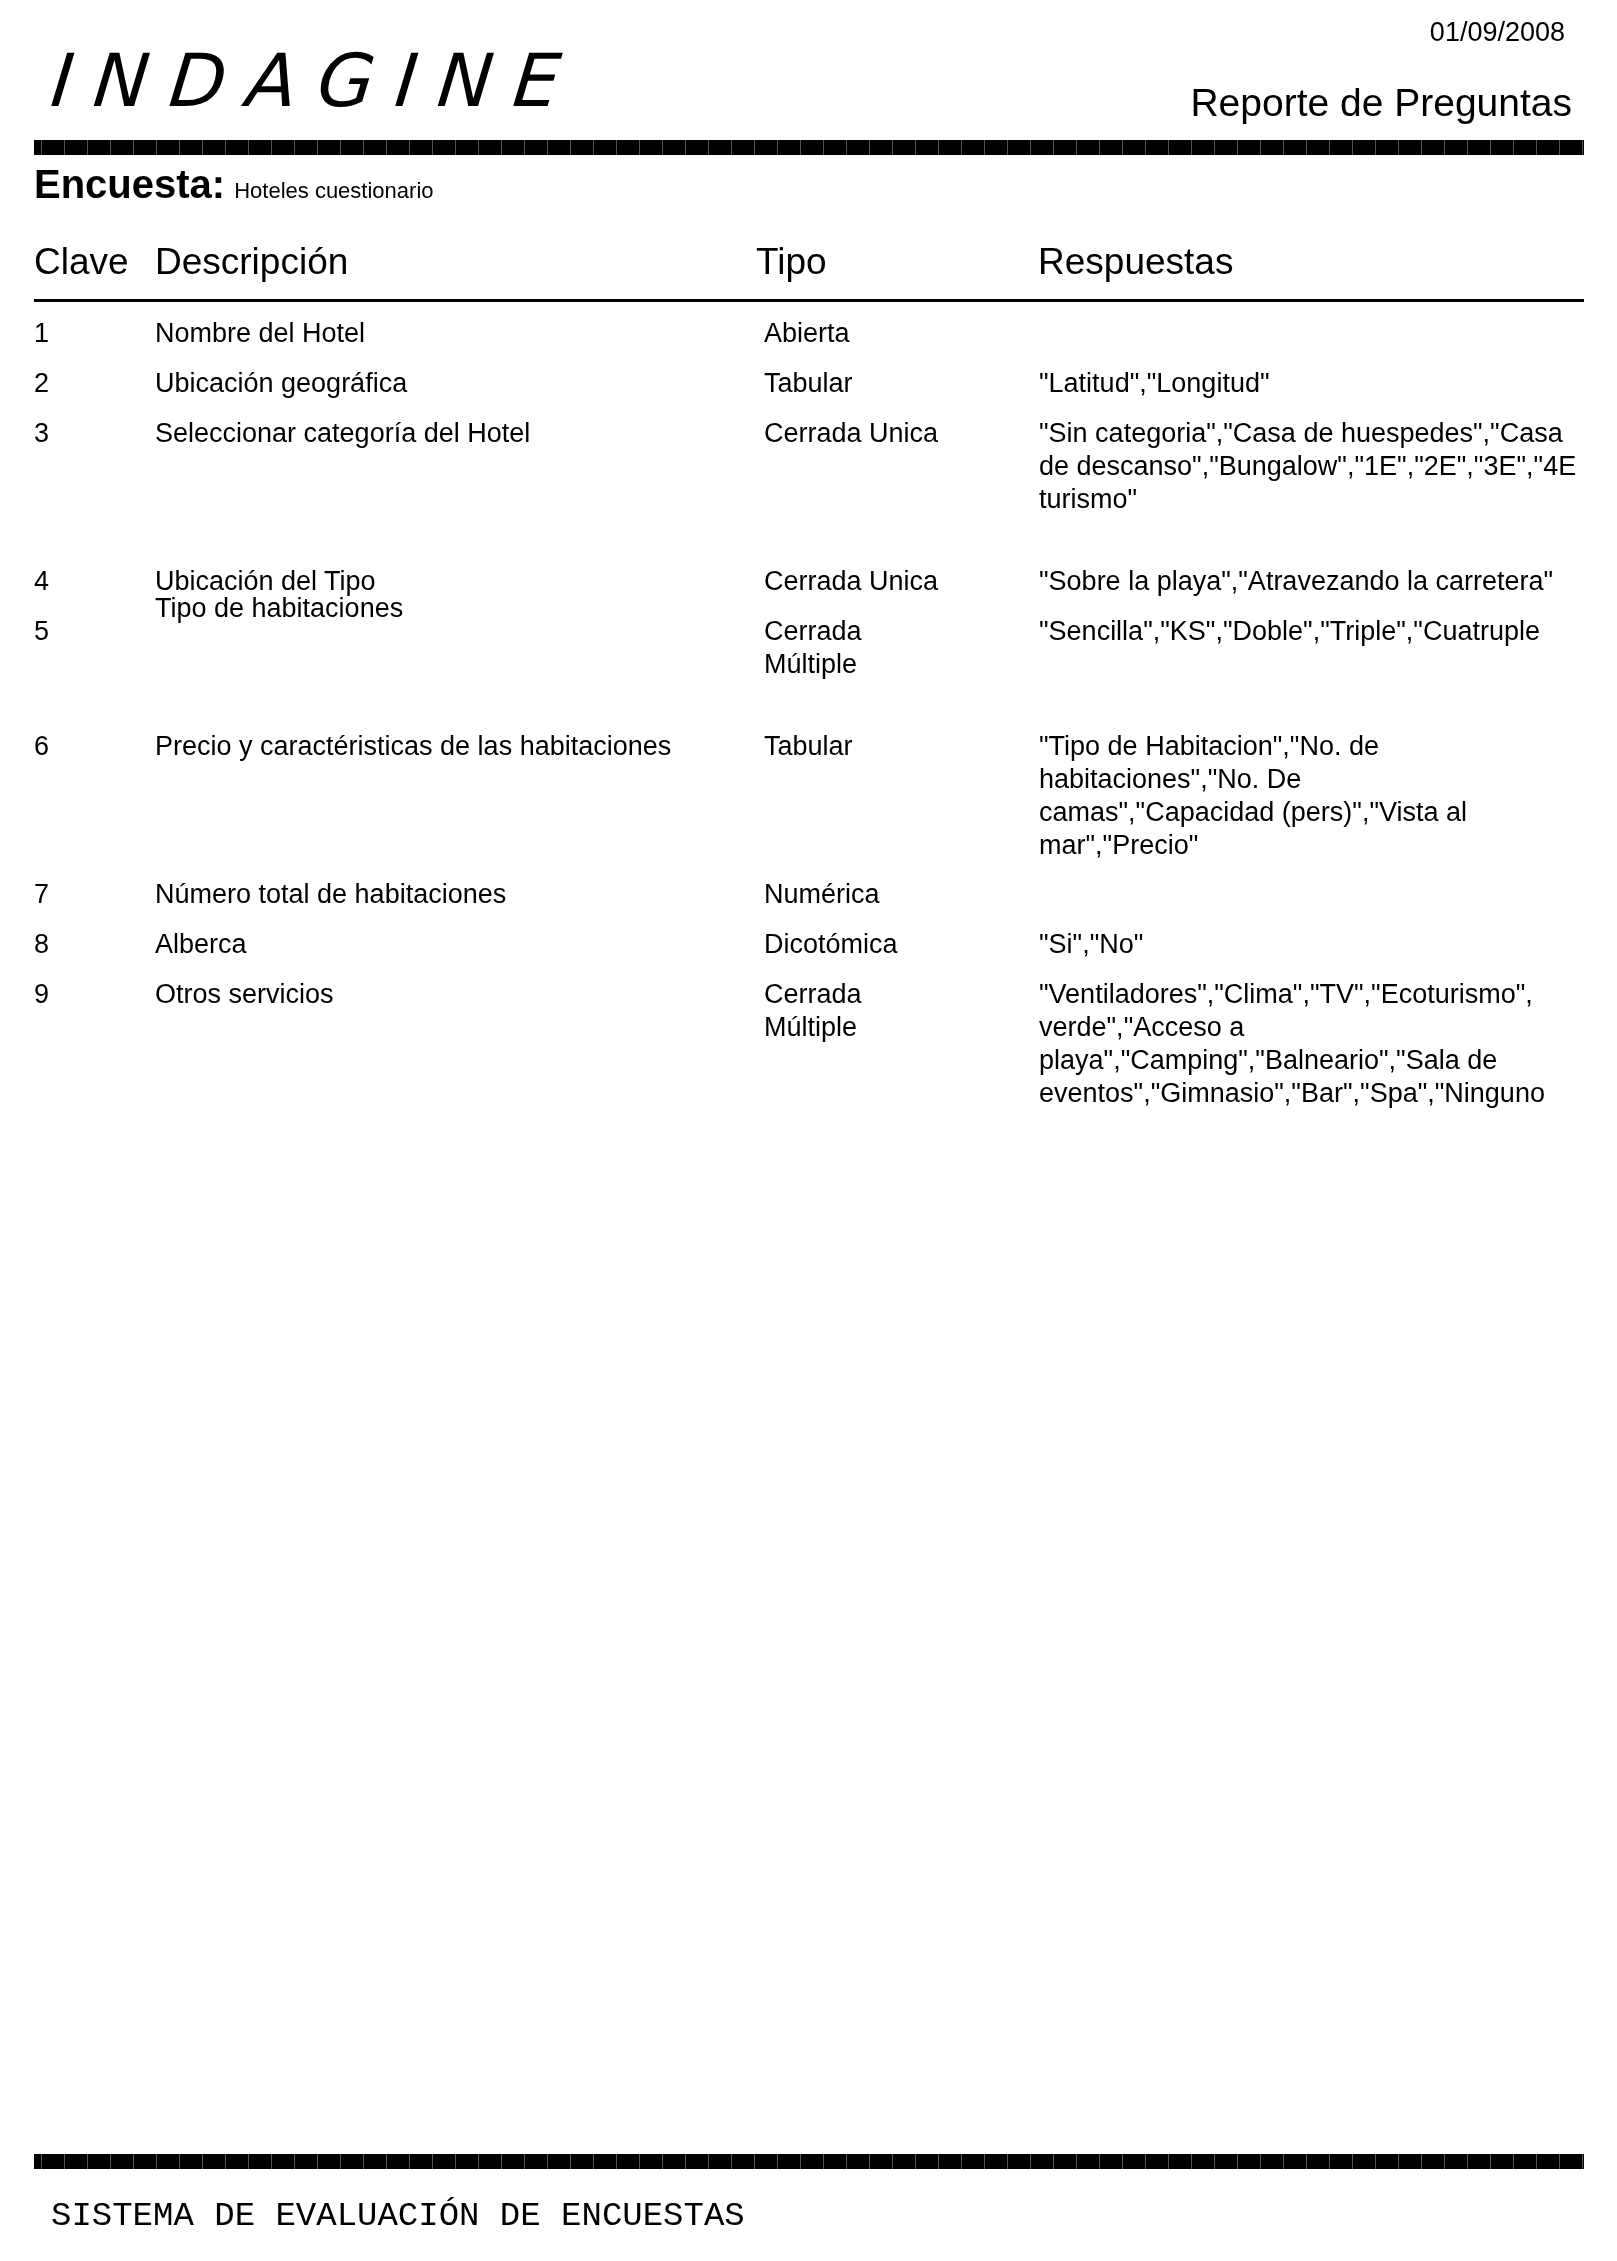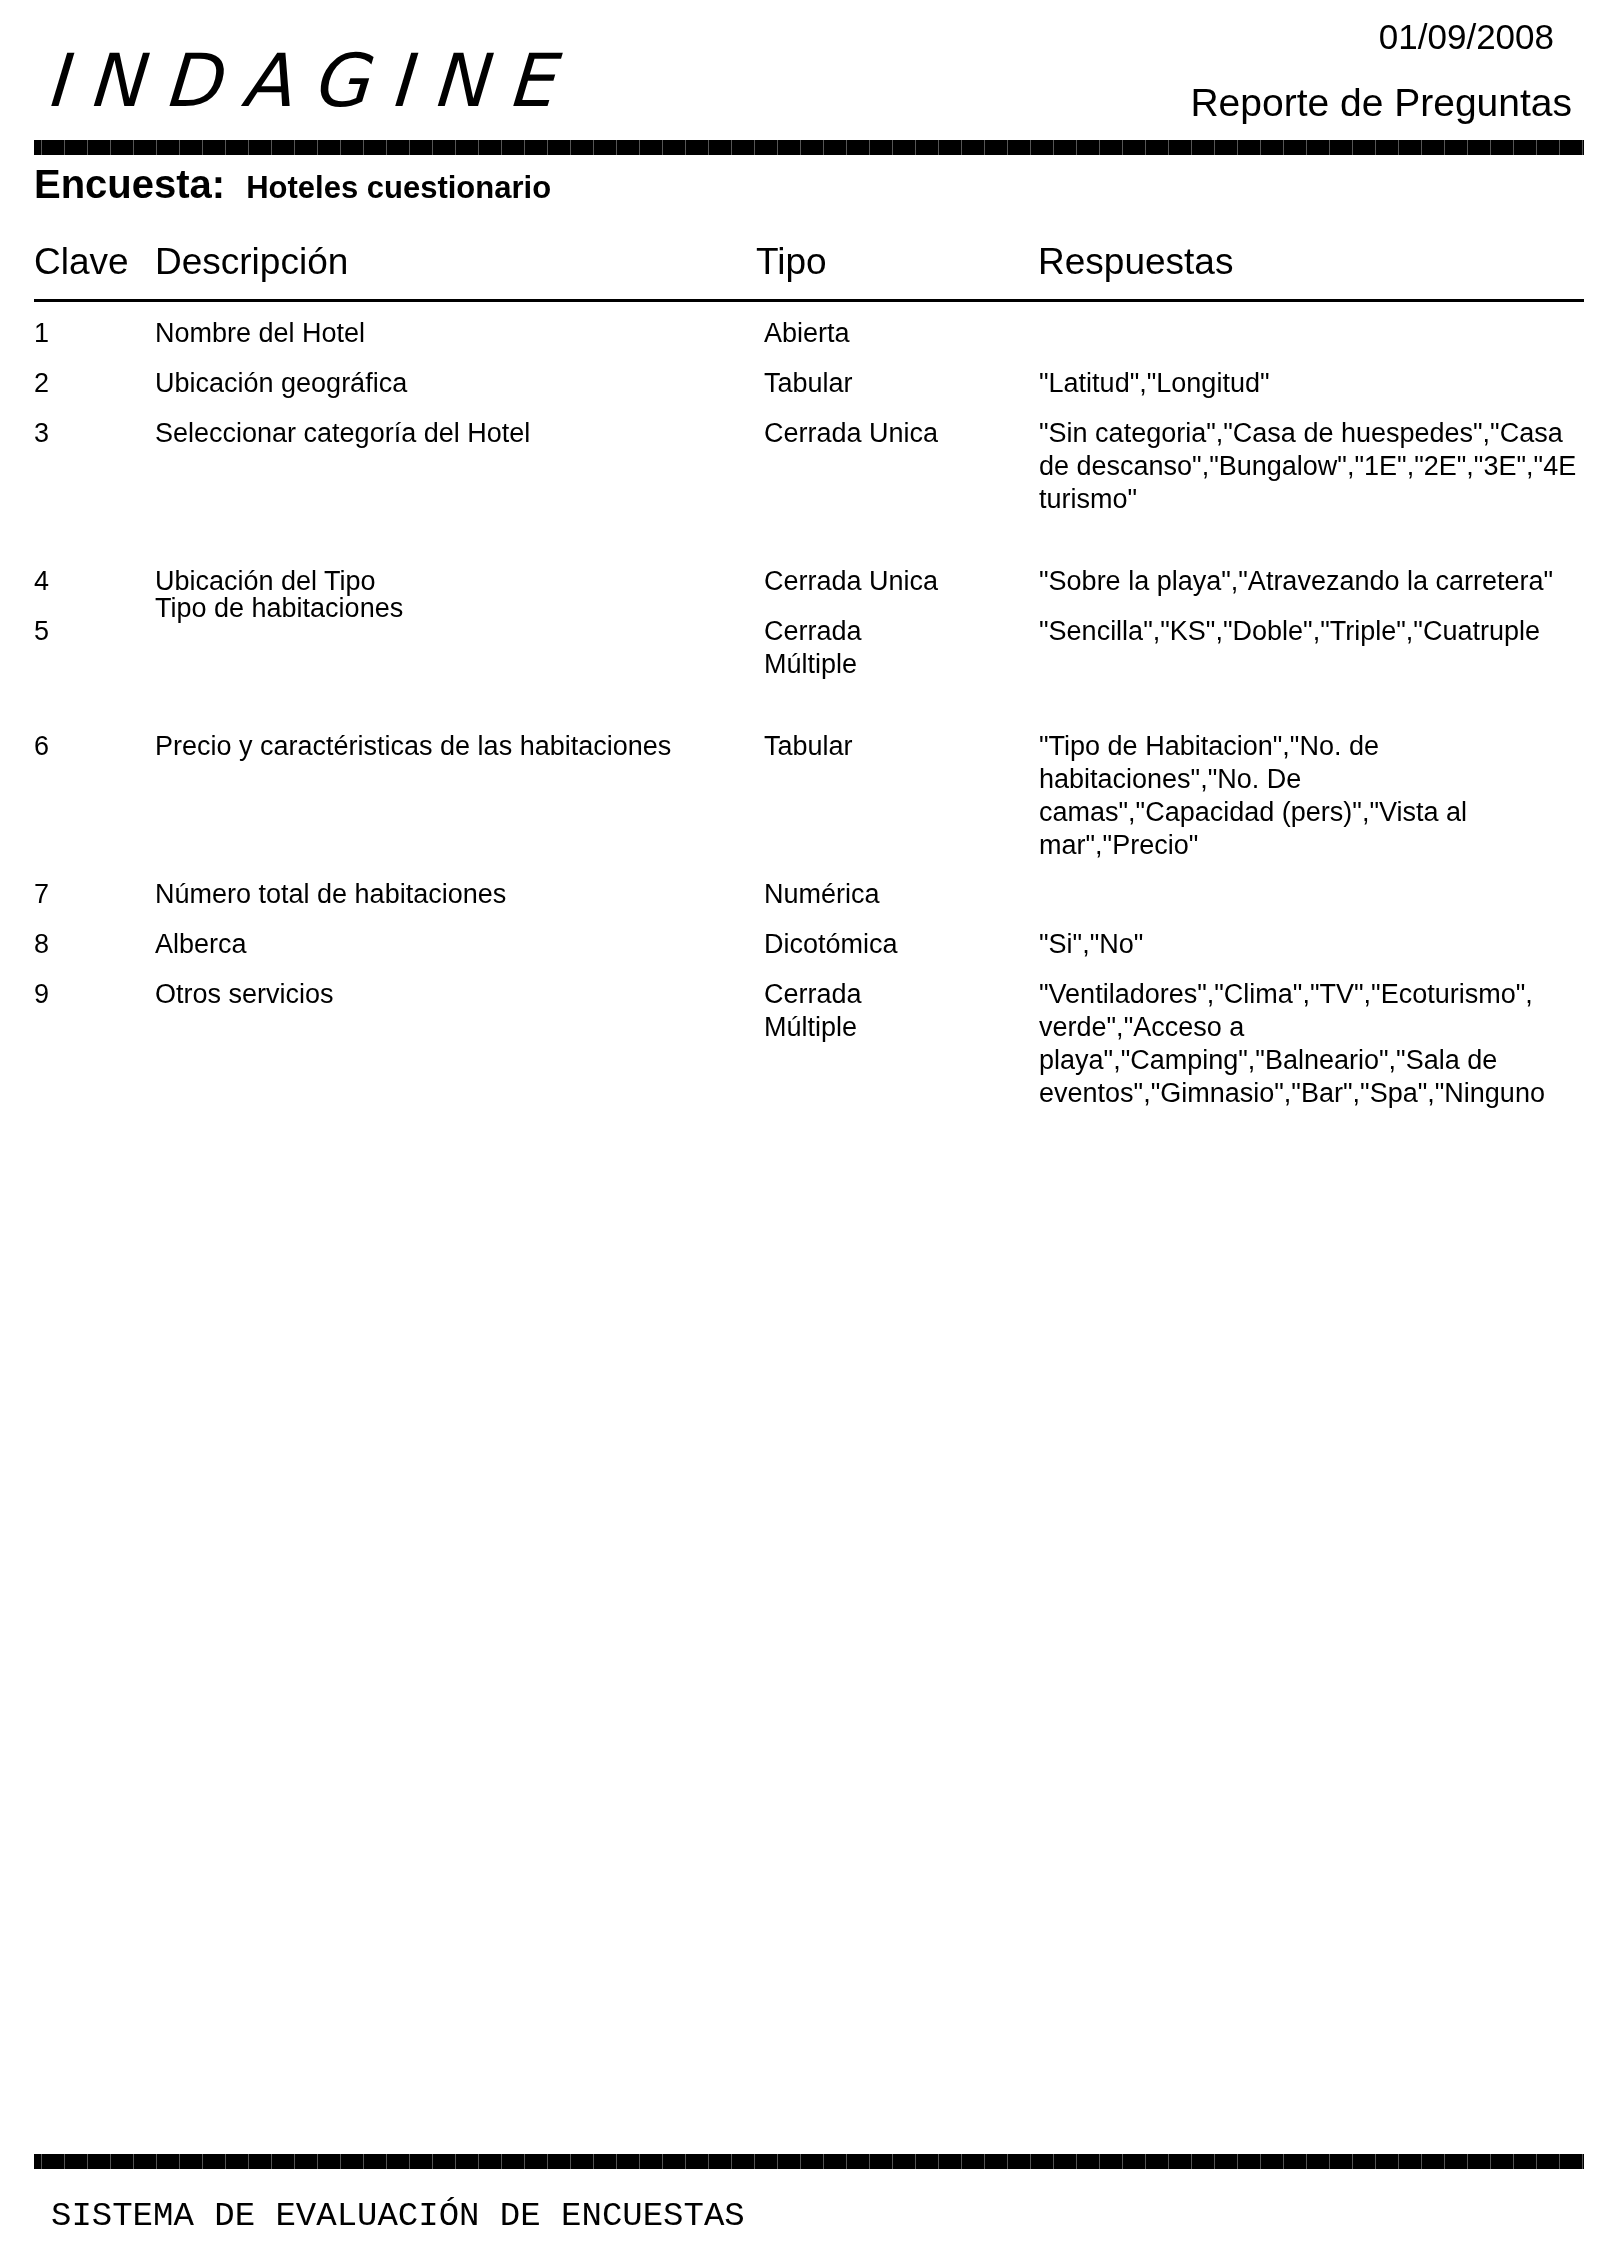--- a/index.html
+++ b/index.html
@@ -1,29 +1,29 @@
 <!DOCTYPE html>
 <html style="font-size:7.8px"><head>
 <meta charset="utf-8">
 <style>
   html, body { margin:0; padding:0; background:#ffffff; }
   body { width:1618px; height:2261px; position:relative; overflow:hidden;
          font-family:"Liberation Sans", sans-serif; color:#000; }
   .abs { position:absolute; }
   .logo { left:52px; top:44px; font-family:"DejaVu Sans", sans-serif; font-style:italic;
           font-size:73px; letter-spacing:21px; font-weight:normal; line-height:1; transform:skewX(-6deg); }
-  .date { right:64px; top:17.4px; font-size:35px; }
+  .date { right:53px; top:17.4px; font-size:27px; }
   .report-title { right:46px; top:81px; font-size:39px; font-weight:normal; }
   .bar { left:34px; width:1550px; background:#000;
          background-image:repeating-linear-gradient(90deg, #000 0 6.8px, #555 6.8px 7.8px, #000 7.8px 23px); }
   .bar.top { top:140px; height:14.5px; }
   .bar.bottom { top:2154px; height:14.5px; }
   .encuesta { left:34px; top:162px; }
   .encuesta .lbl { font-size:40px; font-weight:bold; }
-  .encuesta .val { font-size:31px; font-weight:bold; margin-left:21px; }
+  .encuesta .val { font-size:22px; font-weight:normal; margin-left:9px; }
   .hdr { top:241px; font-size:37px; font-weight:normal; }
   .hdr-line { left:34px; width:1550px; top:299px; height:2.9px; background:#000; }
   .cell { font-size:27px; line-height:33px; }
   .c-clave { left:34px; }
   .c-desc  { left:155px; }
   .c-tipo  { left:764px; width:252px; }
   .c-resp  { left:1039px; width:557px; }
   .footer { left:51px; top:2197px; font-size:34px;font-family:Liberation Mono, monospace; }
 </style>
 </head>

